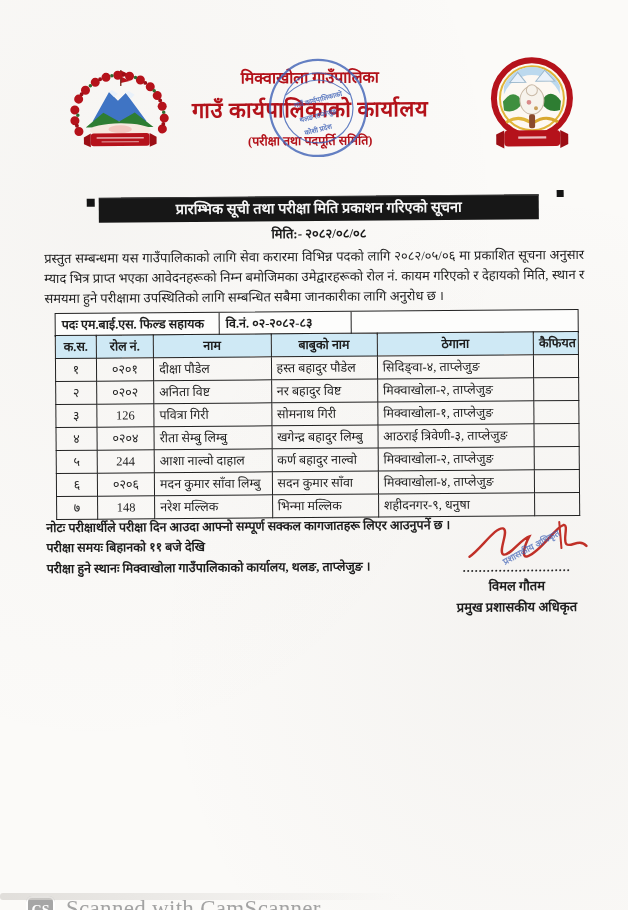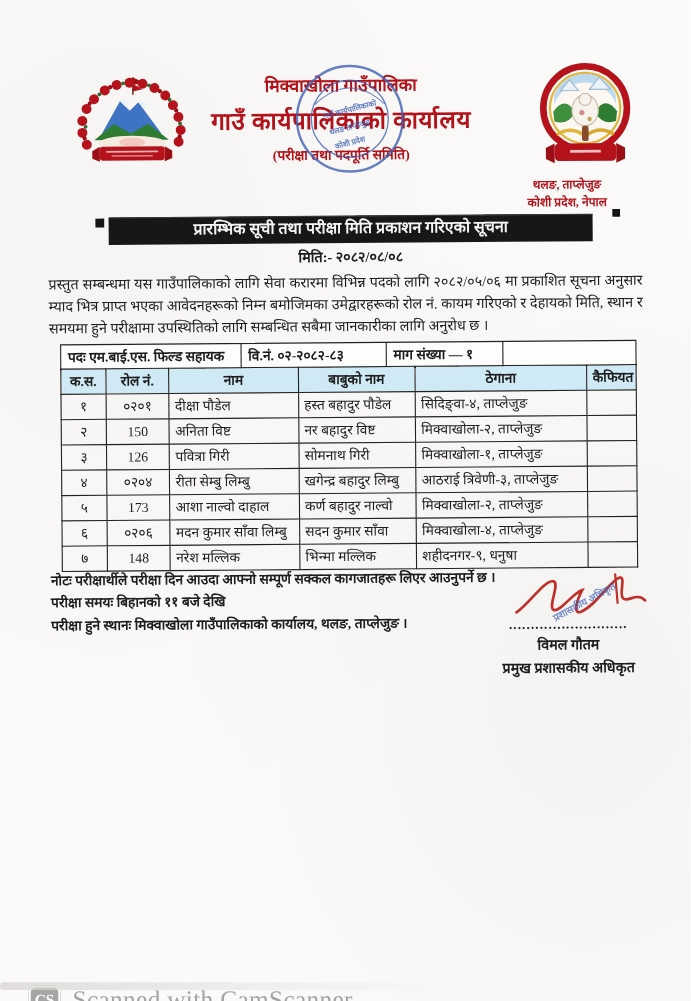--- a/index.html
+++ b/index.html
@@ -174,37 +174,32 @@
         <path d="M68,66 Q56,58 44,66" fill="none" stroke="#d9a72e" stroke-width="3"></path>
         <rect x="39" y="58" width="6" height="14" rx="2" fill="#8a4a2c"></rect>
 
         <polygon points="6,78 14,74 14,92 6,88" fill="#9c0e15"></polygon>
         <polygon points="78,78 70,74 70,92 78,88" fill="#9c0e15"></polygon>
         <rect x="14" y="74" width="56" height="16" rx="4" fill="#b5121b"></rect>
         <rect x="28" y="80" width="28" height="2.4" fill="#f5dcdc" opacity=".85"></rect>
       </svg>
     </div>
 
-    <div class="addr">
-      <div>थलङ, ताप्लेजुङ</div>
-      <div>कोशी प्रदेश, नेपाल</div>
-    </div>
 
     <div class="mark mark-l"></div>
     <div class="mark mark-r"></div>
     <div class="banner">प्रारम्भिक सूची तथा परीक्षा मिति प्रकाशन गरिएको सूचना</div>
     <div class="date-line">मिति:- २०८२/०८/०८</div>
 
     <div class="body-par">प्रस्तुत सम्बन्धमा यस गाउँपालिकाको लागि सेवा करारमा विभिन्न पदको लागि २०८२/०५/०६ मा प्रकाशित सूचना अनुसार म्याद भित्र प्राप्त भएका आवेदनहरूको निम्न बमोजिमका उमेद्वारहरूको रोल नं. कायम गरिएको र देहायको मिति, स्थान र समयमा हुने परीक्षामा उपस्थितिको लागि सम्बन्धित सबैमा जानकारीका लागि अनुरोध छ ।</div>
 
     <div class="tbl-wrap">
       <div class="info-row">
         <div class="ic ic1">पदः एम.बाई.एस. फिल्ड सहायक</div>
         <div class="ic ic2">वि.नं. ०२-२०८२-८३</div>
-        <div class="ic ic3">माग संख्या — १</div>
       </div>
       <table class="cand">
         <colgroup>
           <col class="w-sn">
             <col class="w-roll">
             <col class="w-name">
             <col class="w-father">
             <col class="w-addr">
             <col class="w-rem">
         </colgroup>
@@ -220,21 +215,21 @@
         <tr>
           <td class="c">१</td>
           <td class="c">०२०१</td>
           <td>दीक्षा पौडेल</td>
           <td>हस्त बहादुर पौडेल</td>
           <td>सिदिङ्वा-४, ताप्लेजुङ</td>
           <td></td>
         </tr>
         <tr>
           <td class="c">२</td>
-          <td class="c">150</td>
+          <td class="c">०२०२</td>
           <td>अनिता विष्ट</td>
           <td>नर बहादुर विष्ट</td>
           <td>मिक्वाखोला-२, ताप्लेजुङ</td>
           <td></td>
         </tr>
         <tr>
           <td class="c">३</td>
           <td class="c">126</td>
           <td>पवित्रा गिरी</td>
           <td>सोमनाथ गिरी</td>
@@ -244,21 +239,21 @@
         <tr>
           <td class="c">४</td>
           <td class="c">०२०४</td>
           <td>रीता सेम्बु लिम्बु</td>
           <td>खगेन्द्र बहादुर लिम्बु</td>
           <td>आठराई त्रिवेणी-३, ताप्लेजुङ</td>
           <td></td>
         </tr>
         <tr>
           <td class="c">५</td>
-          <td class="c">173</td>
+          <td class="c">244</td>
           <td>आशा नाल्वो दाहाल</td>
           <td>कर्ण बहादुर नाल्वो</td>
           <td>मिक्वाखोला-२, ताप्लेजुङ</td>
           <td></td>
         </tr>
         <tr>
           <td class="c">६</td>
           <td class="c">०२०६</td>
           <td>मदन कुमार साँवा लिम्बु</td>
           <td>सदन कुमार साँवा</td>

